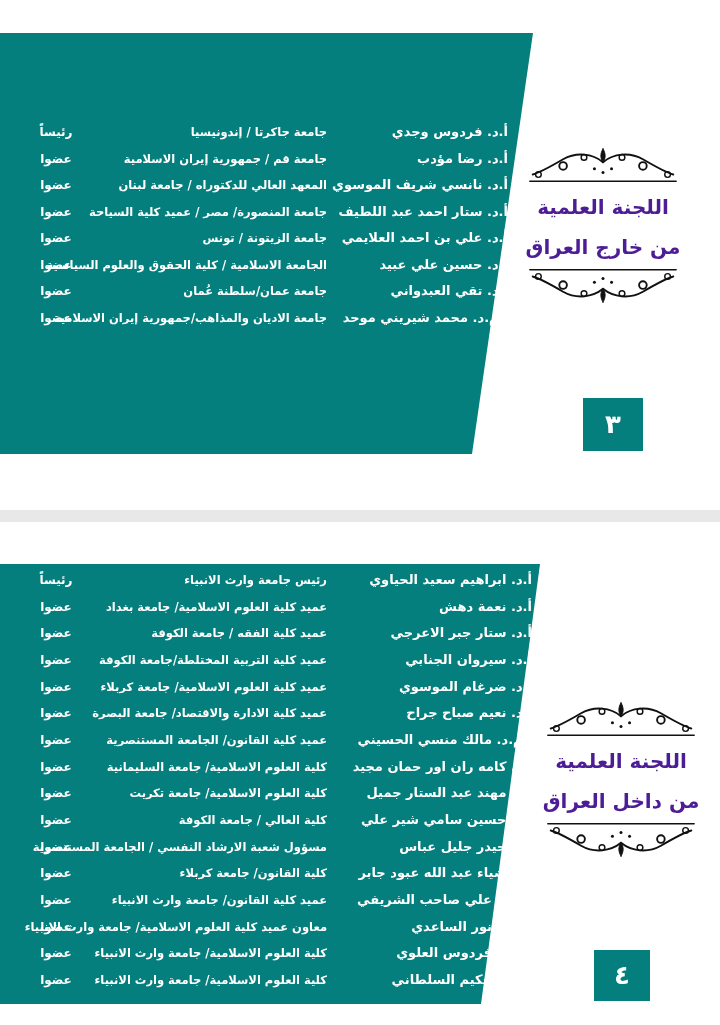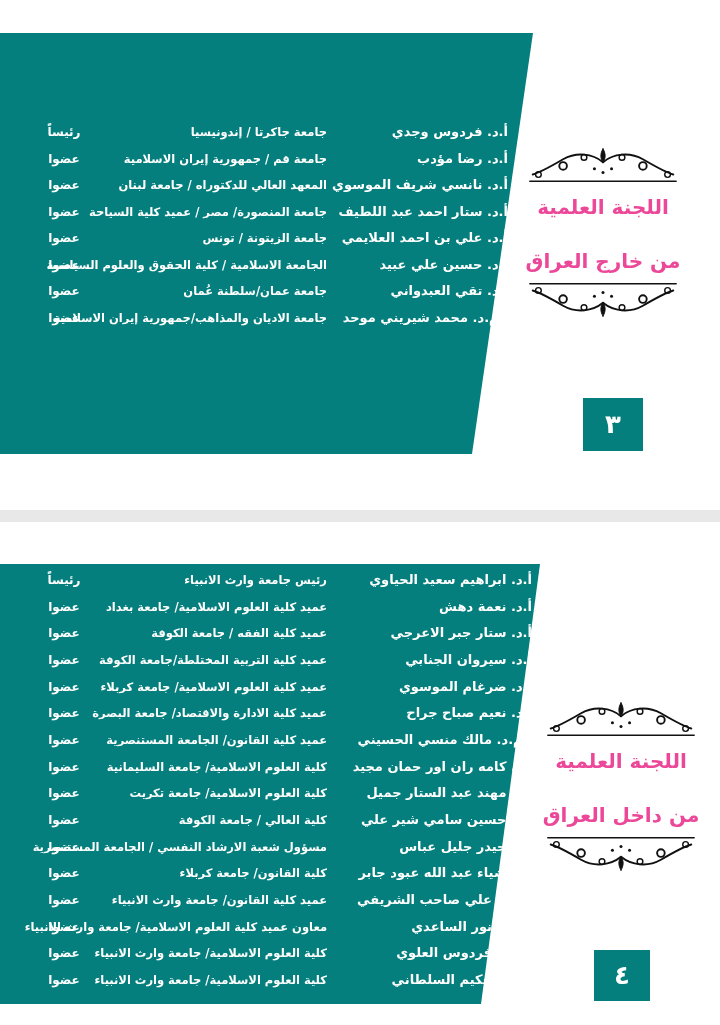--- a/index.html
+++ b/index.html
@@ -16,31 +16,31 @@
   .rows.r1{top:567px;height:430px;}
   .row{position:absolute;left:0;width:720px;height:26px;line-height:26px;}
   .cell{
     position:absolute;top:0;height:26px;line-height:26px;
     color:#ffffff;font-weight:bold;direction:rtl;white-space:nowrap;
   }
   .cell.name{width:240px;text-align:right;font-size:13px;}
   .r0 .cell.name{right:212px;}
   .r1 .cell.name{right:188px;}
   .cell.affiliation{width:280px;right:393px;text-align:right;font-size:11.5px;}
-  .cell.role{left:36px;width:56px;text-align:center;font-size:12px;}
+  .cell.role{left:28px;width:56px;text-align:center;font-size:12px;}
   .divider{position:absolute;left:0;top:510px;width:720px;height:12px;background:#e8e8e8;}
   .title-block{position:absolute;width:162px;text-align:center;color:#0d0d0d;}
   .title-block.t0{left:522px;top:146px;}
   .title-block.t1{left:540px;top:700px;}
   .title-line{
     direction:rtl;font-size:20px;font-weight:bold;line-height:30px;
-    white-space:nowrap;color:#ec4899;
+    white-space:nowrap;color:#4c1d95;
   }
   .title-line.l1{margin-top:8px;}
-  .title-line.l2{margin-top:24px;}
+  .title-line.l2{margin-top:10px;}
   .ornament{display:block;width:162px;height:38px;}
   .ornament.bottom{margin-top:5px;transform:scaleY(-1);}
   .page-num{
     position:absolute;background:#057f7d;color:#ffffff;text-align:center;
     font-weight:bold;direction:rtl;
   }
   .page-num.n0{left:583px;top:398px;width:60px;height:53px;font-size:26px;line-height:53px;}
   .page-num.n1{left:594px;top:950px;width:56px;height:51px;font-size:26px;line-height:51px;}
 </style>
 </head>

